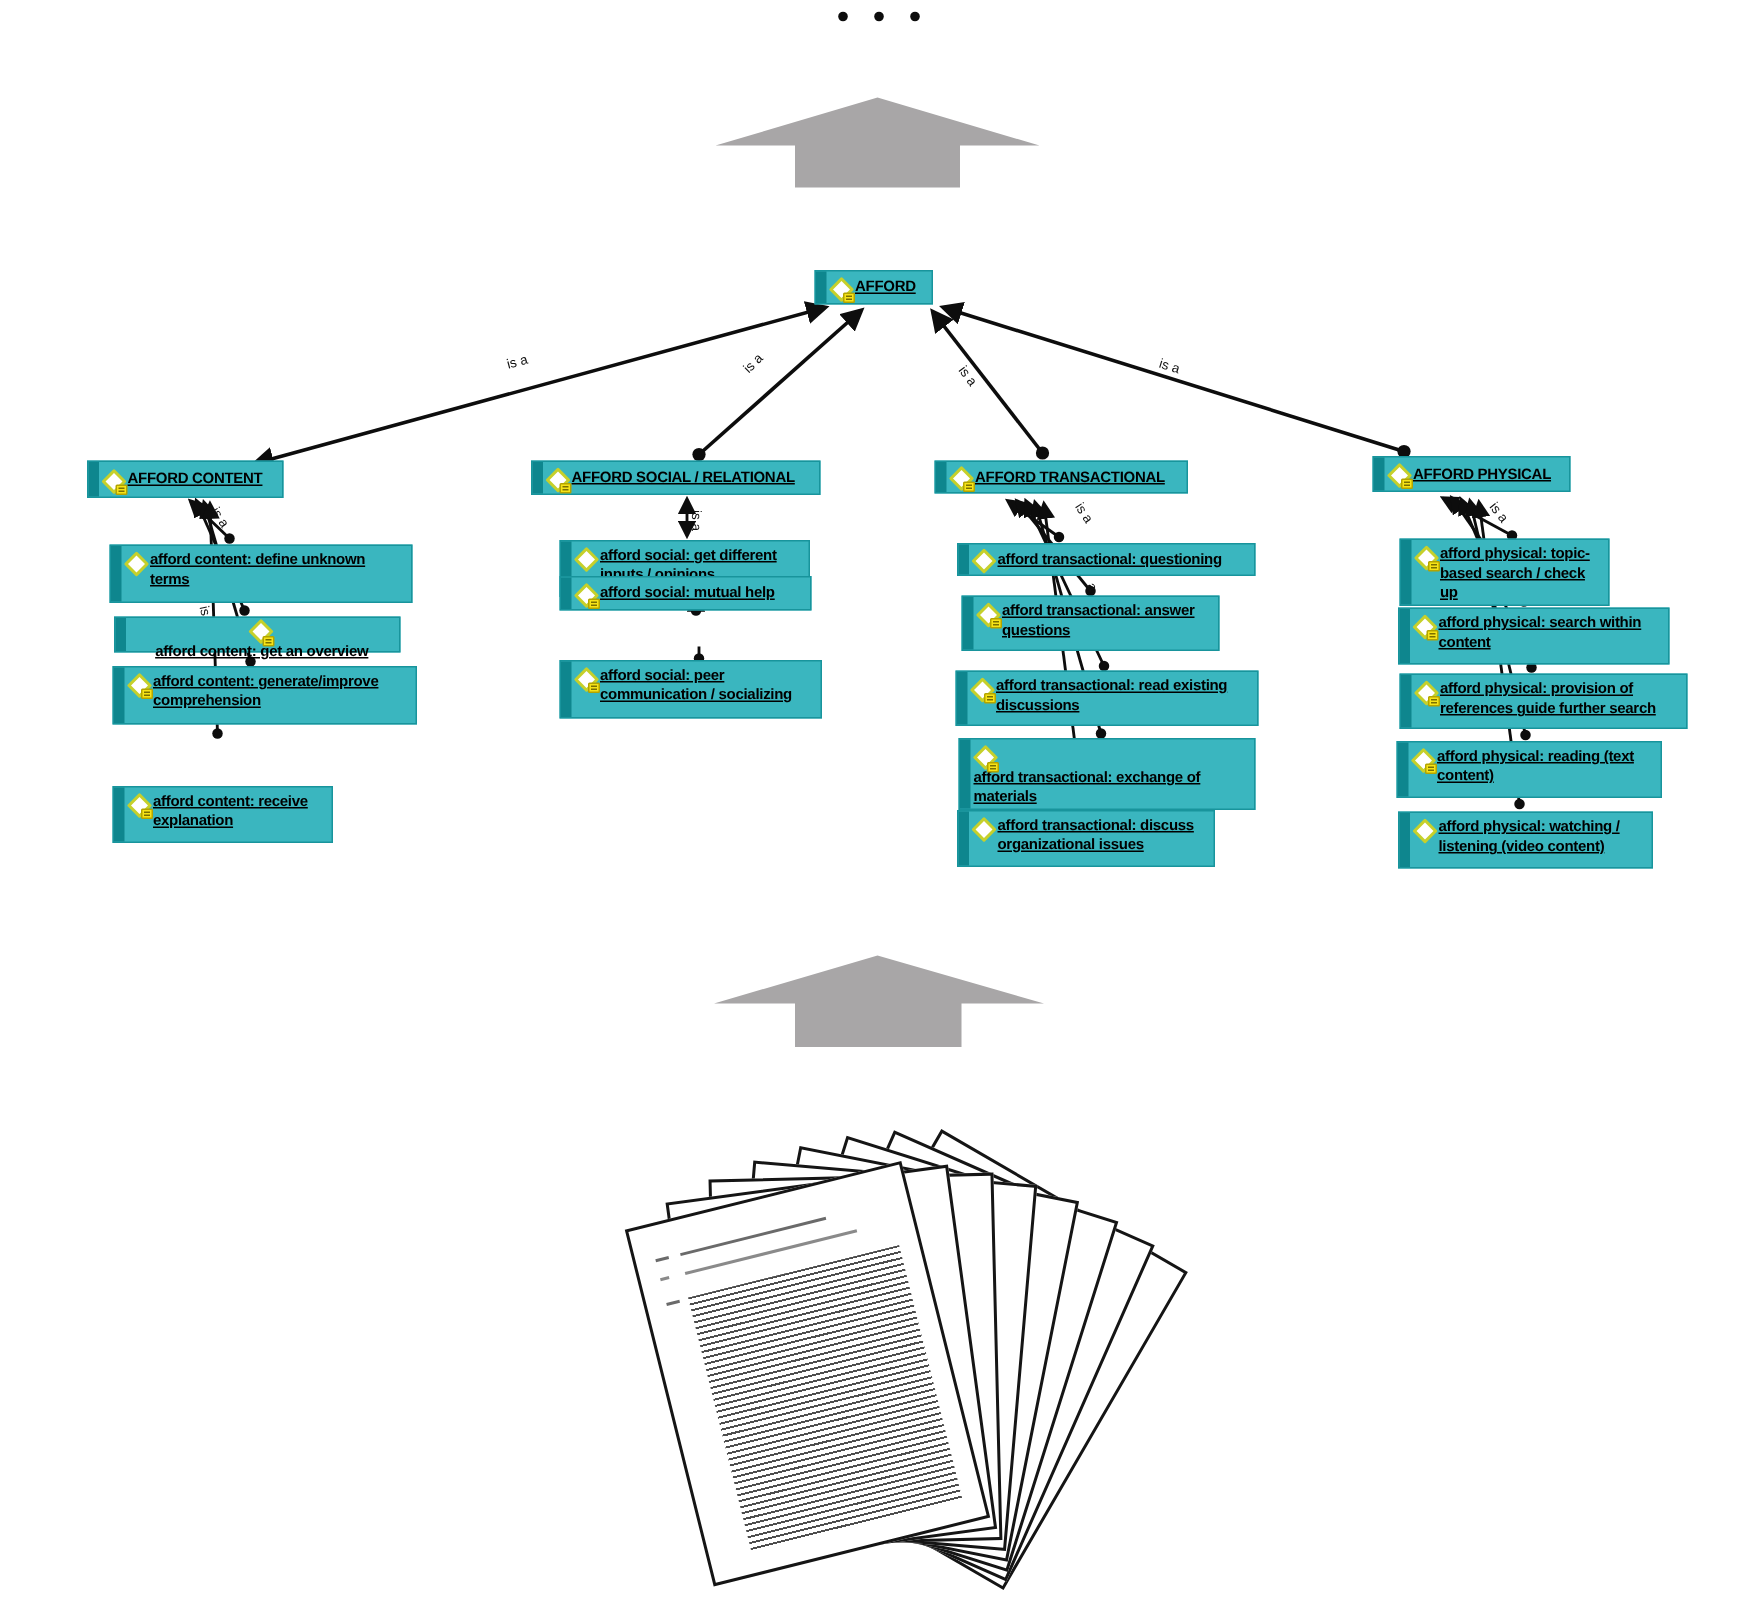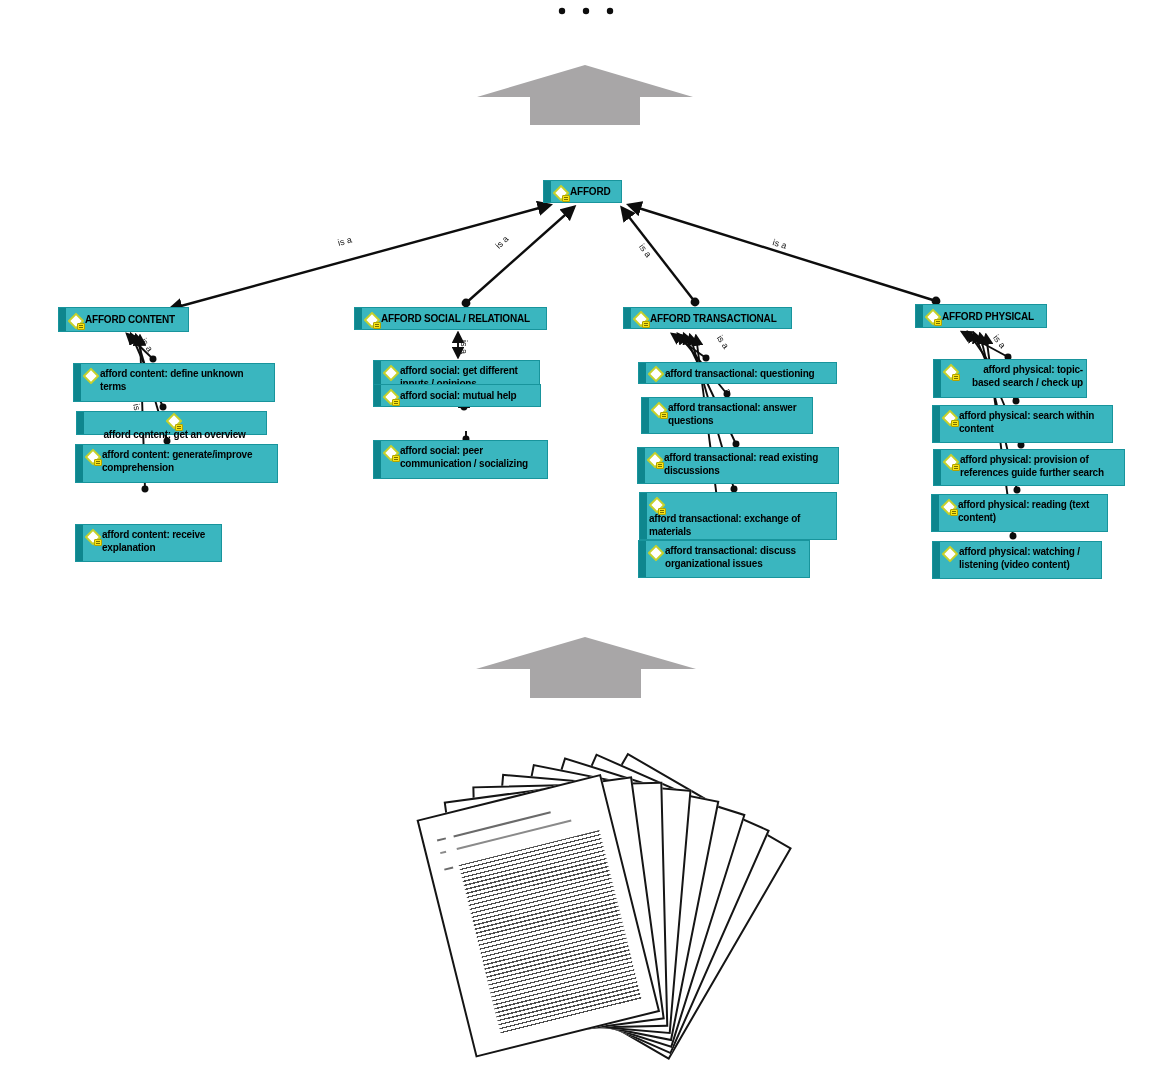--- a/index.html
+++ b/index.html
@@ -15,21 +15,21 @@
   .node .bar{position:absolute;left:0;top:0;bottom:0;width:7px;background:#0e868e;}
   .node.multi{align-items:flex-start;padding-top:3px;}
   .code-icon{position:relative;width:15px;height:14px;flex:0 0 15px;margin-right:2px;}
   .node.multi .code-icon{margin-top:1px;}
   .diamond{position:absolute;left:2px;top:2px;width:8px;height:8px;background:#fff;
            border:2px solid #c6d02b;transform:rotate(45deg);border-radius:1px;}
   .memo{position:absolute;right:-2px;bottom:-3px;width:8px;height:7px;background:#f6e317;
         border:1px solid #b3a400;border-radius:1px;box-sizing:border-box;}
   .memo::before{content:"";position:absolute;left:1px;right:1px;top:1px;height:1px;
         background:#7a7000;box-shadow:0 2px 0 #7a7000;}
-  .lbl{font-size:10px;font-weight:bold;line-height:13px;color:#000;letter-spacing:-0.2px;}
+  .lbl{font-size:10px;font-weight:bold;line-height:13px;color:#000;letter-spacing:-0.2px;text-decoration:underline;}
   .single .lbl{white-space:nowrap;}
 
   .elabel{position:absolute;font-size:9px;color:#111;z-index:3;white-space:nowrap;
           transform-origin:left center;}
 
   .page{position:absolute;left:470px;top:790px;width:190px;height:245px;background:#fff;
         border:2px solid #151515;transform-origin:50% 95%;box-sizing:border-box;z-index:1;}
   .page .h1{position:absolute;left:30px;top:22px;width:100px;height:2px;background:#6a6a6a;}
   .page .h2{position:absolute;left:30px;top:35px;width:118px;height:2px;background:#8a8a8a;}
   .page .m1{position:absolute;left:13px;top:22px;width:9px;height:2px;background:#6a6a6a;}
@@ -234,21 +234,21 @@
   </div>
 
   <div class="node single" style="left:915px;top:304px;width:132px;height:24px;">
     <span class="bar"></span>
     <span class="code-icon">
         <span class="diamond"></span>
         <span class="memo"></span>
       </span>
     <span class="lbl">AFFORD PHYSICAL</span>
   </div>
-  <div class="node multi" style="left:933px;top:359px;width:154px;min-height:39px;text-align:right;">
+  <div class="node multi" style="left:933px;top:359px;width:140px;min-height:39px;">
     <span class="bar"></span>
     <span class="code-icon">
         <span class="diamond"></span>
         <span class="memo"></span>
       </span>
     <span class="lbl">afford physical: topic-based search / check up</span>
   </div>
   <div class="node multi" style="left:932px;top:405px;width:181px;min-height:38px;">
     <span class="bar"></span>
     <span class="code-icon">

